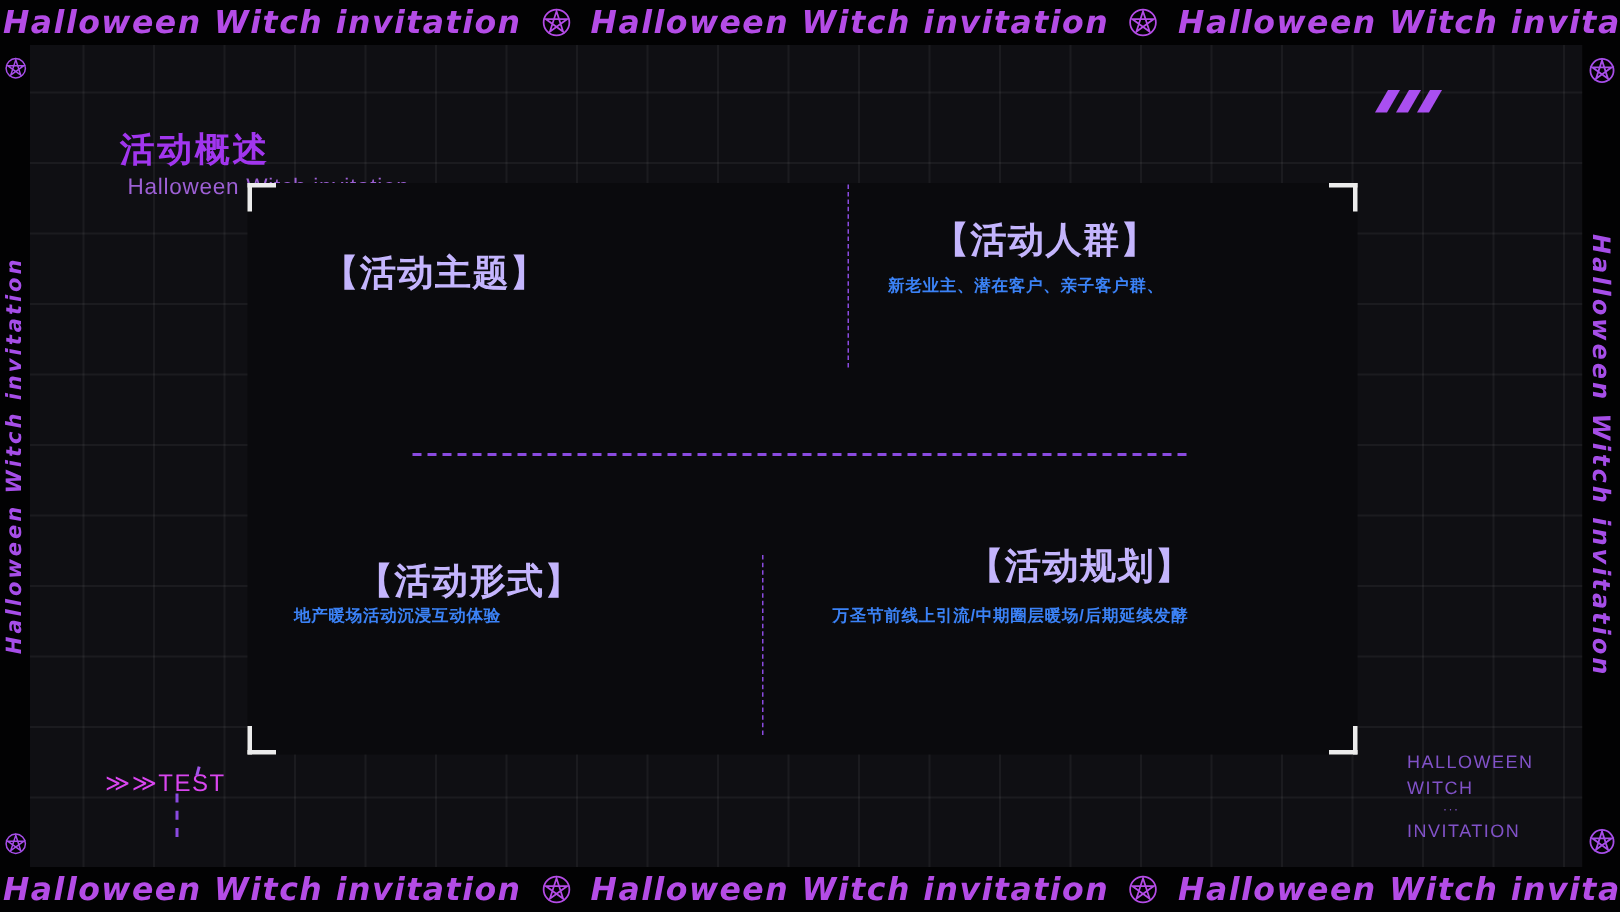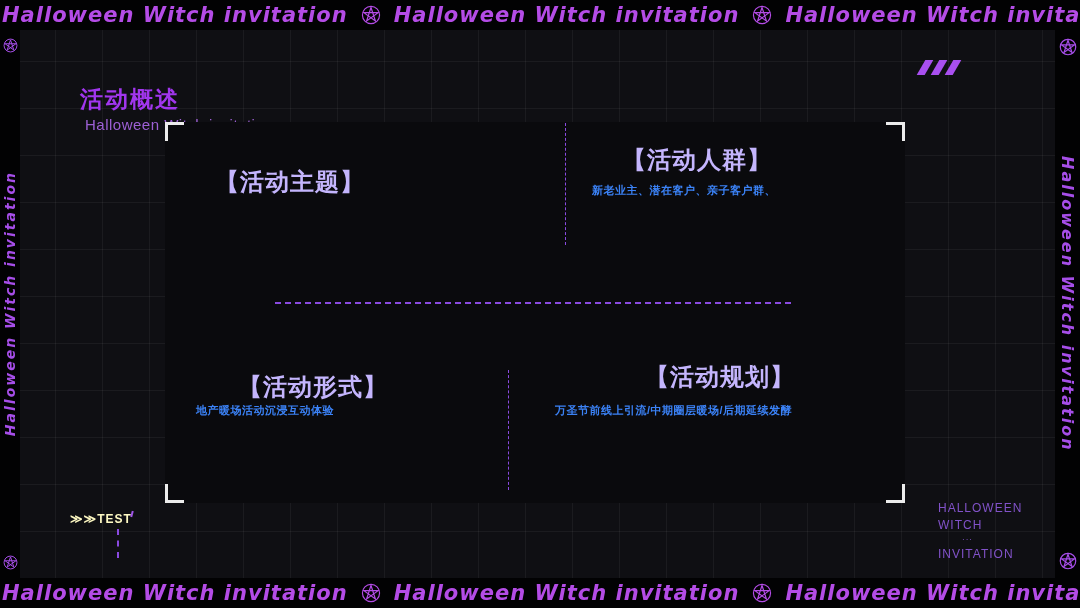--- a/index.html
+++ b/index.html
@@ -82,21 +82,21 @@
     position:absolute; color:#3b82f6; font-size:11px; font-weight:bold;
     letter-spacing:0.5px; white-space:nowrap;
   }
   .h-theme { left:215px; top:166px; }   .b-theme { left:183px; top:220px; }
   .h-aud   { left:622px; top:144px; }   .b-aud   { left:592px; top:183px; }
   .h-form  { left:238px; top:371px;text-align:right; }   .b-form  { left:196px; top:403px; }
   .h-plan  { left:623px; top:361px;margin-left:22px; }   .b-plan  { left:555px; top:403px; }
 
   .test-label {
     position:absolute; left:70px; top:512px;
-    color:#fef9c3; font-size:12px; font-weight:bold; letter-spacing:1px; white-space:nowrap;
+    color:#d946ef; font-size:16px; font-weight:normal; letter-spacing:1px; white-space:nowrap;
   }
   .test-tick { position:absolute; left:131px; top:511px; width:2px; height:6px; background:#a055e8; transform:rotate(15deg); }
   .test-dash { position:absolute; left:117px; top:529px; height:29px; width:0; border-left:2px dashed #8a4ae0; }
 
   .brand {
     position:absolute; left:938px; top:501px; display:flex; flex-direction:column; gap:3px;
     color:#8152c8; font-size:12px; letter-spacing:1px;
   }
   .brand-dots { font-size:8px; margin-left:24px; letter-spacing:1px; }
 </style>

